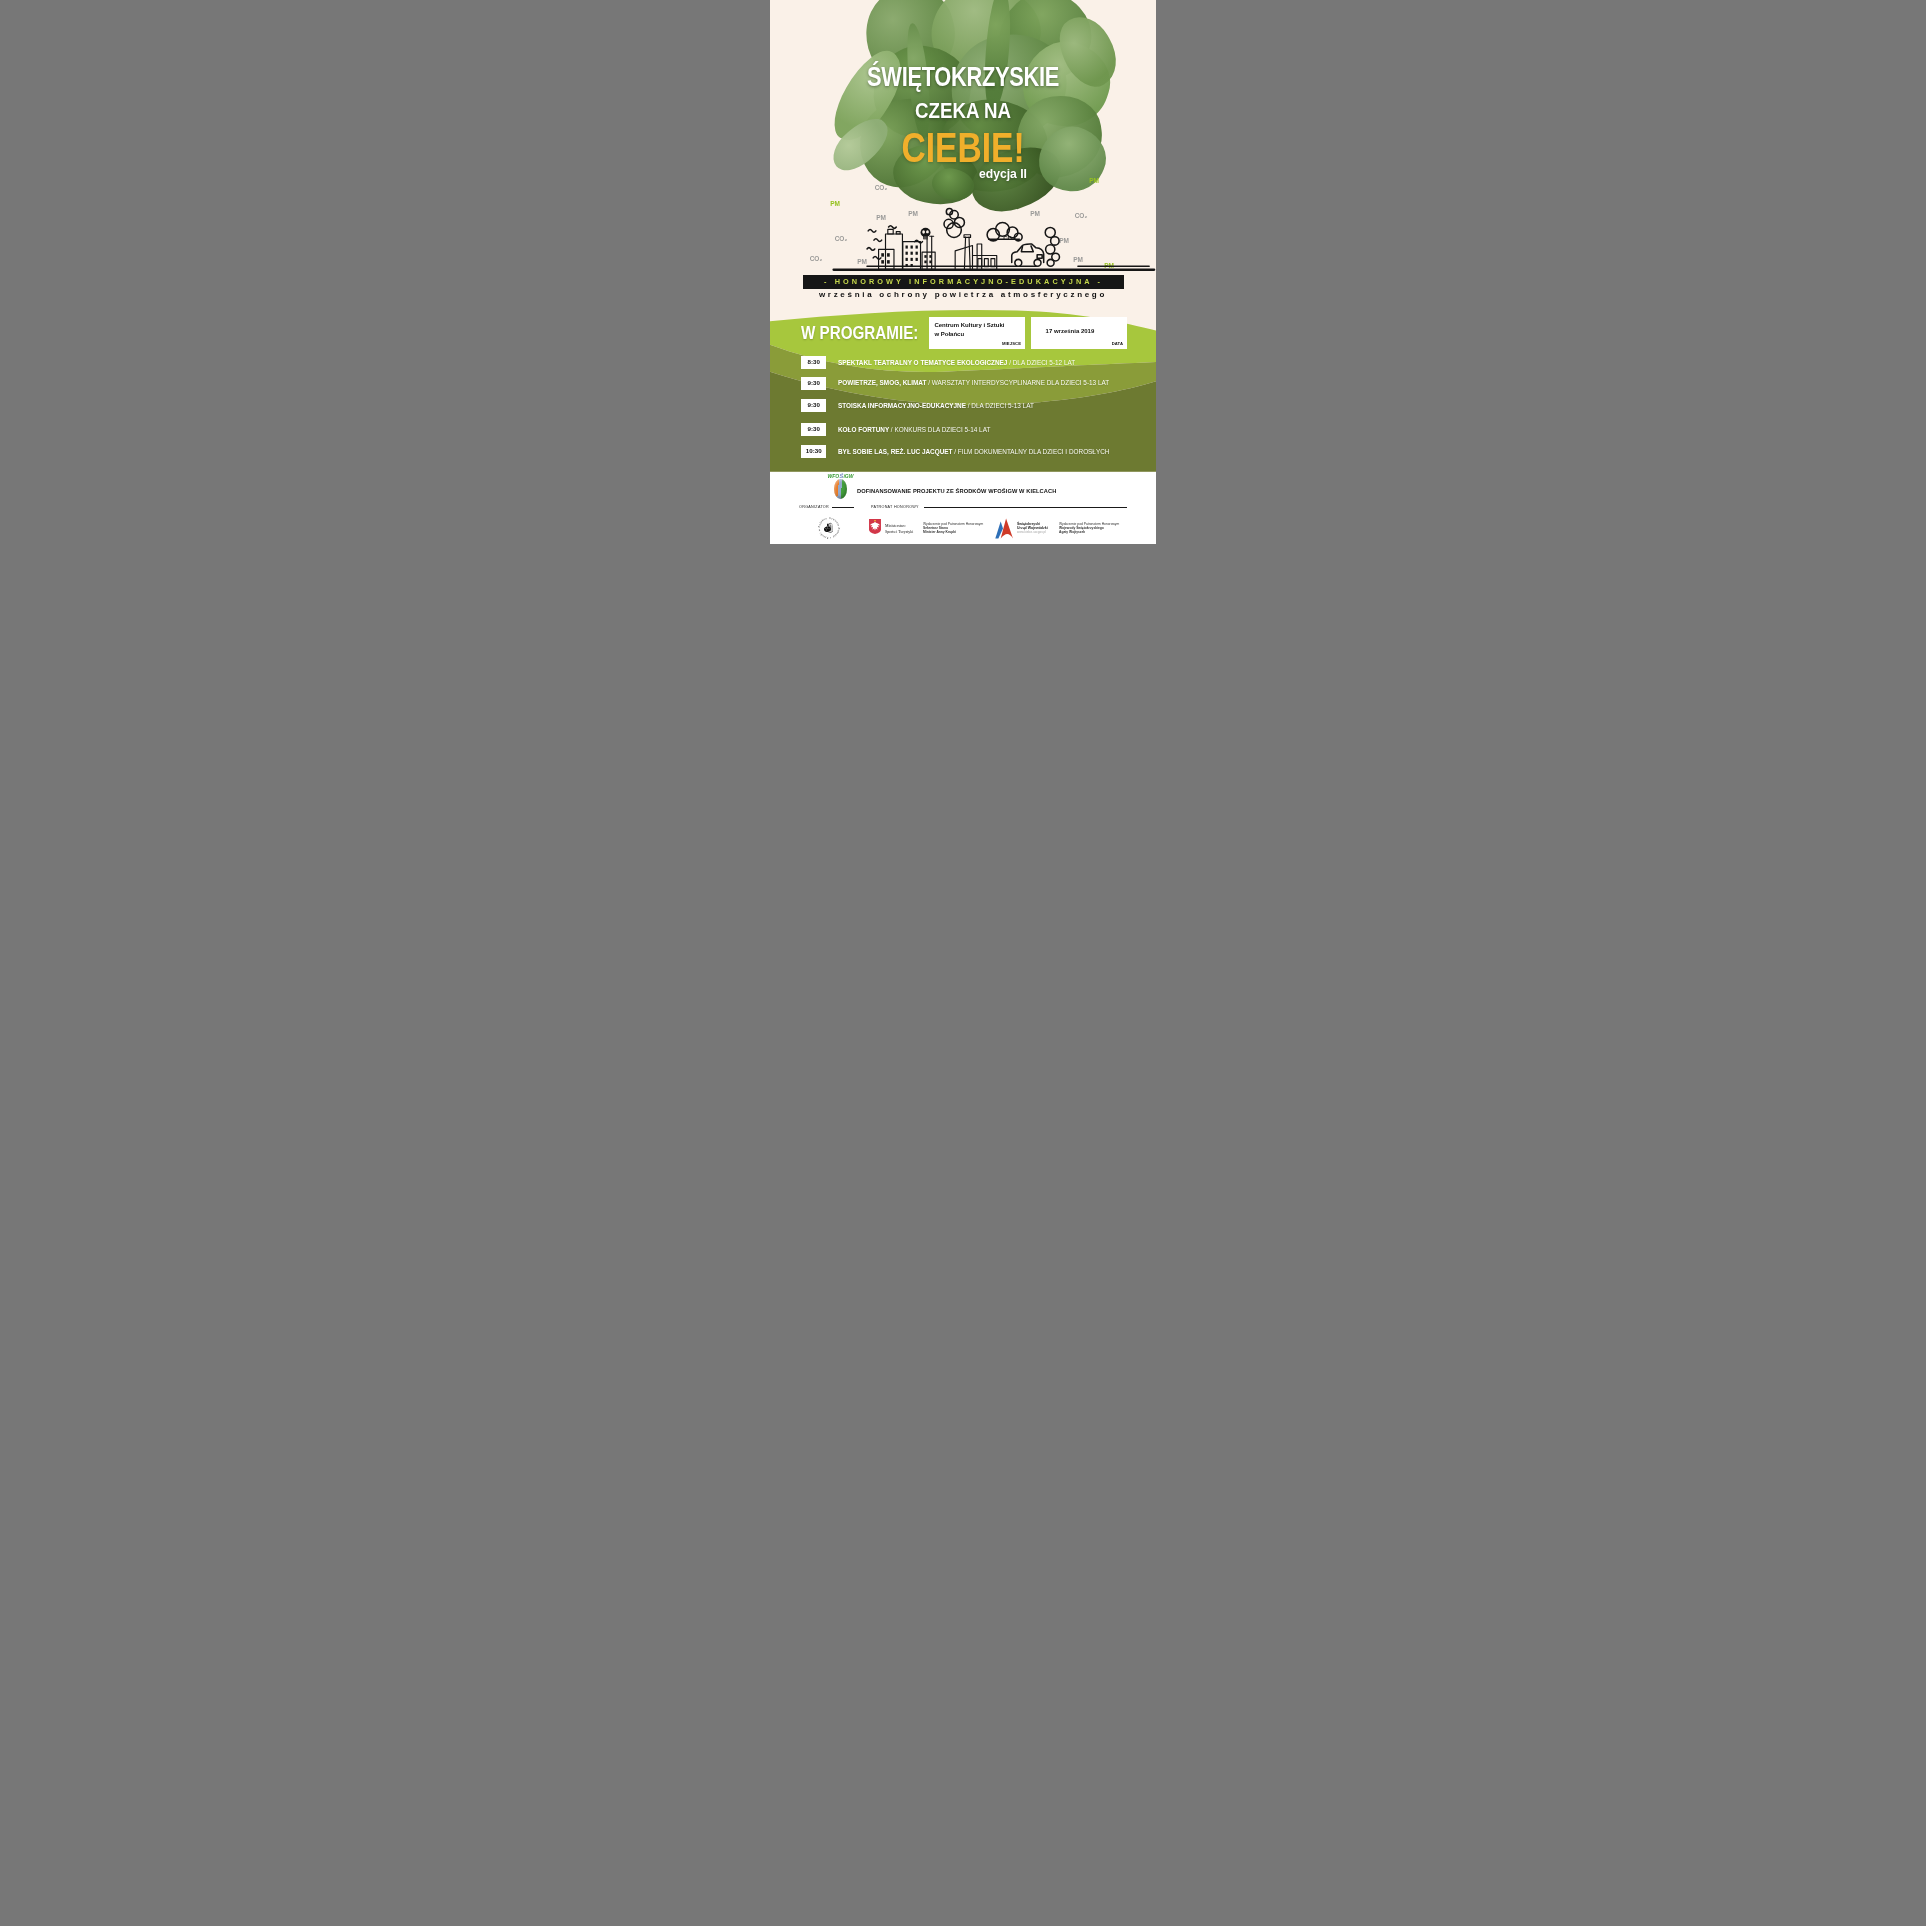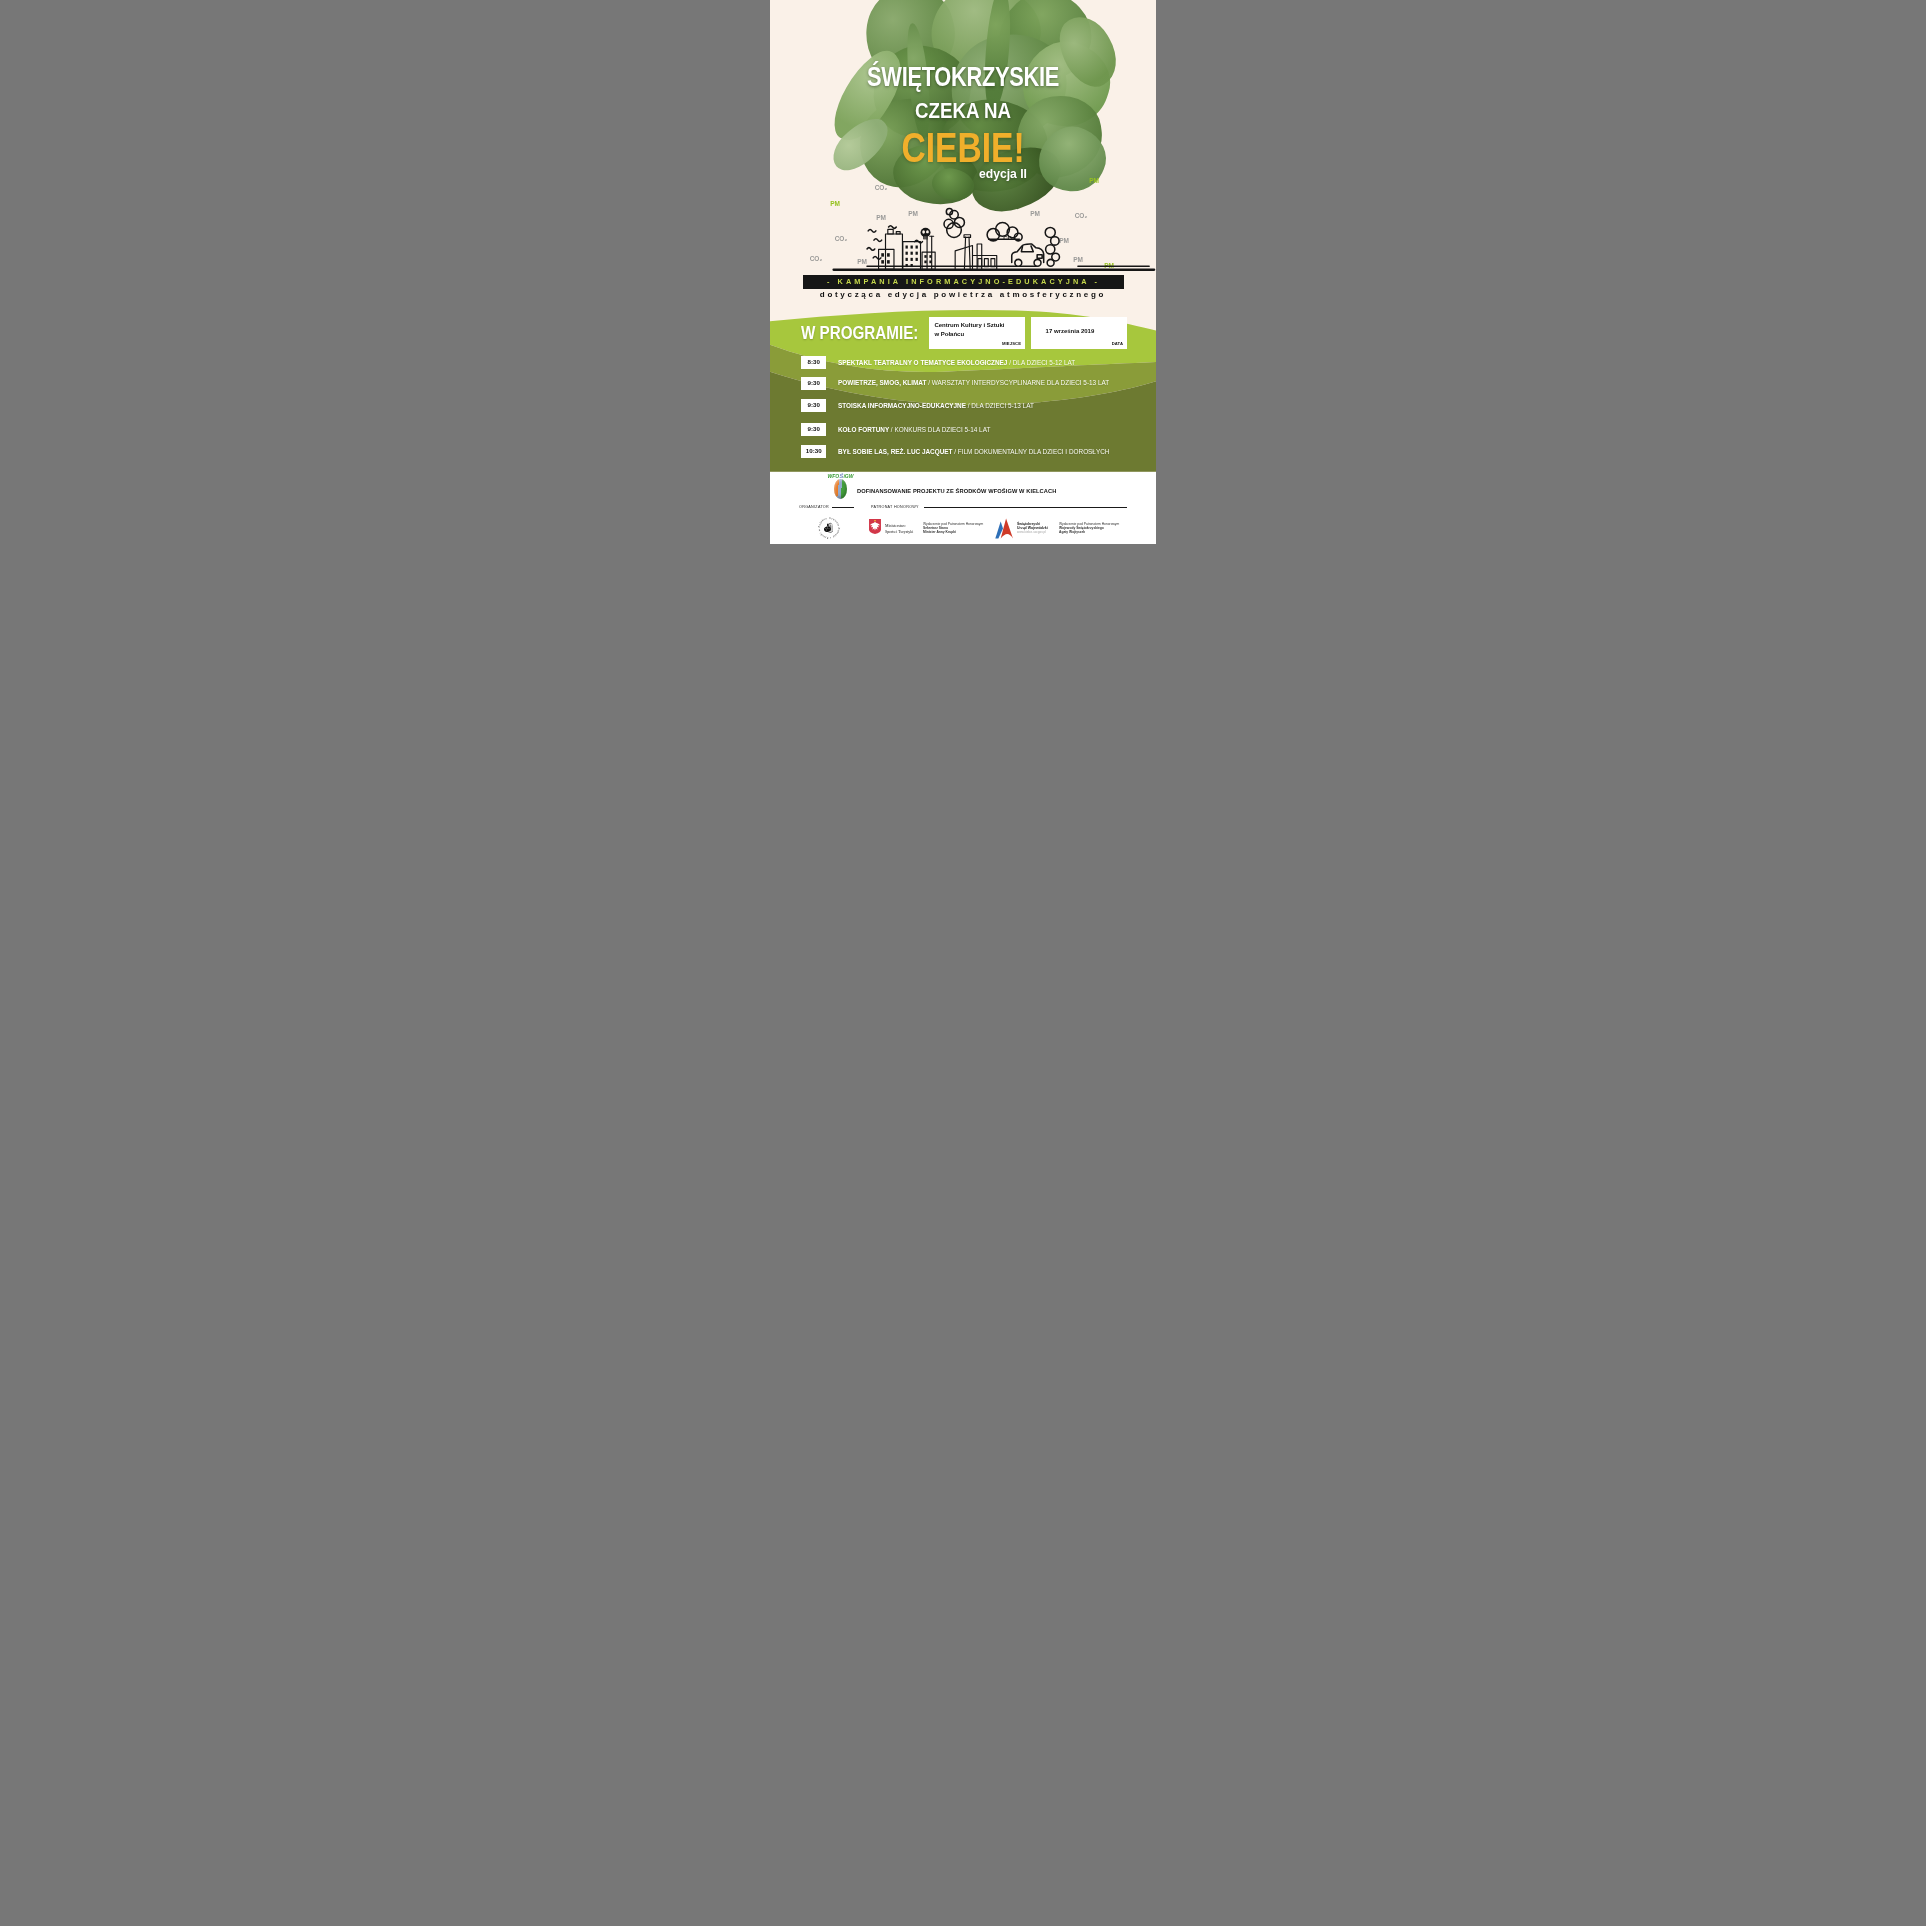--- a/index.html
+++ b/index.html
@@ -224,22 +224,22 @@
 
     <g data-name="exhaust-clouds-icon" stroke-width="4">
       <circle cx="580" cy="92" r="13"></circle>
       <circle cx="592" cy="114" r="11"></circle>
       <circle cx="580" cy="136" r="12"></circle>
       <circle cx="594" cy="156" r="10"></circle>
       <circle cx="581" cy="171" r="9"></circle>
     </g>
   </svg>
 
-  <div id="banner" data-name="campaign-banner">- KAMPANIA INFORMACYJNO-EDUKACYJNA -</div>
-  <div id="banner-sub" data-name="campaign-banner-subline">dotycząca edycja powietrza atmosferycznego</div>
+  <div id="banner" data-name="campaign-banner">- HONOROWY INFORMACYJNO-EDUKACYJNA -</div>
+  <div id="banner-sub" data-name="campaign-banner-subline">września ochrony powietrza atmosferycznego</div>
 
   <svg id="greens" width="386" height="164" viewBox="0 0 1002 425" data-name="green-waves-background">
     <path fill="#a7c73d" d="M0,34 C200,14 420,0 640,6 C800,10 920,38 1002,58 L1002,140 C760,150 620,158 450,165 C300,170 150,150 0,95 Z"></path>
     <path fill="#8a9c39" d="M0,95 C150,150 300,170 450,165 C620,158 760,150 1002,140 L1002,190 C920,215 800,240 620,250 C420,260 200,230 0,165 Z"></path>
     <path fill="#6d7a31" d="M0,165 C200,230 420,260 620,250 C800,240 920,215 1002,190 L1002,425 L0,425 Z"></path>
   </svg>
 
   <div id="program-heading" data-name="program-heading">W PROGRAMIE:</div>
 
   <div class="wbox" id="place-box" data-name="place-box">

